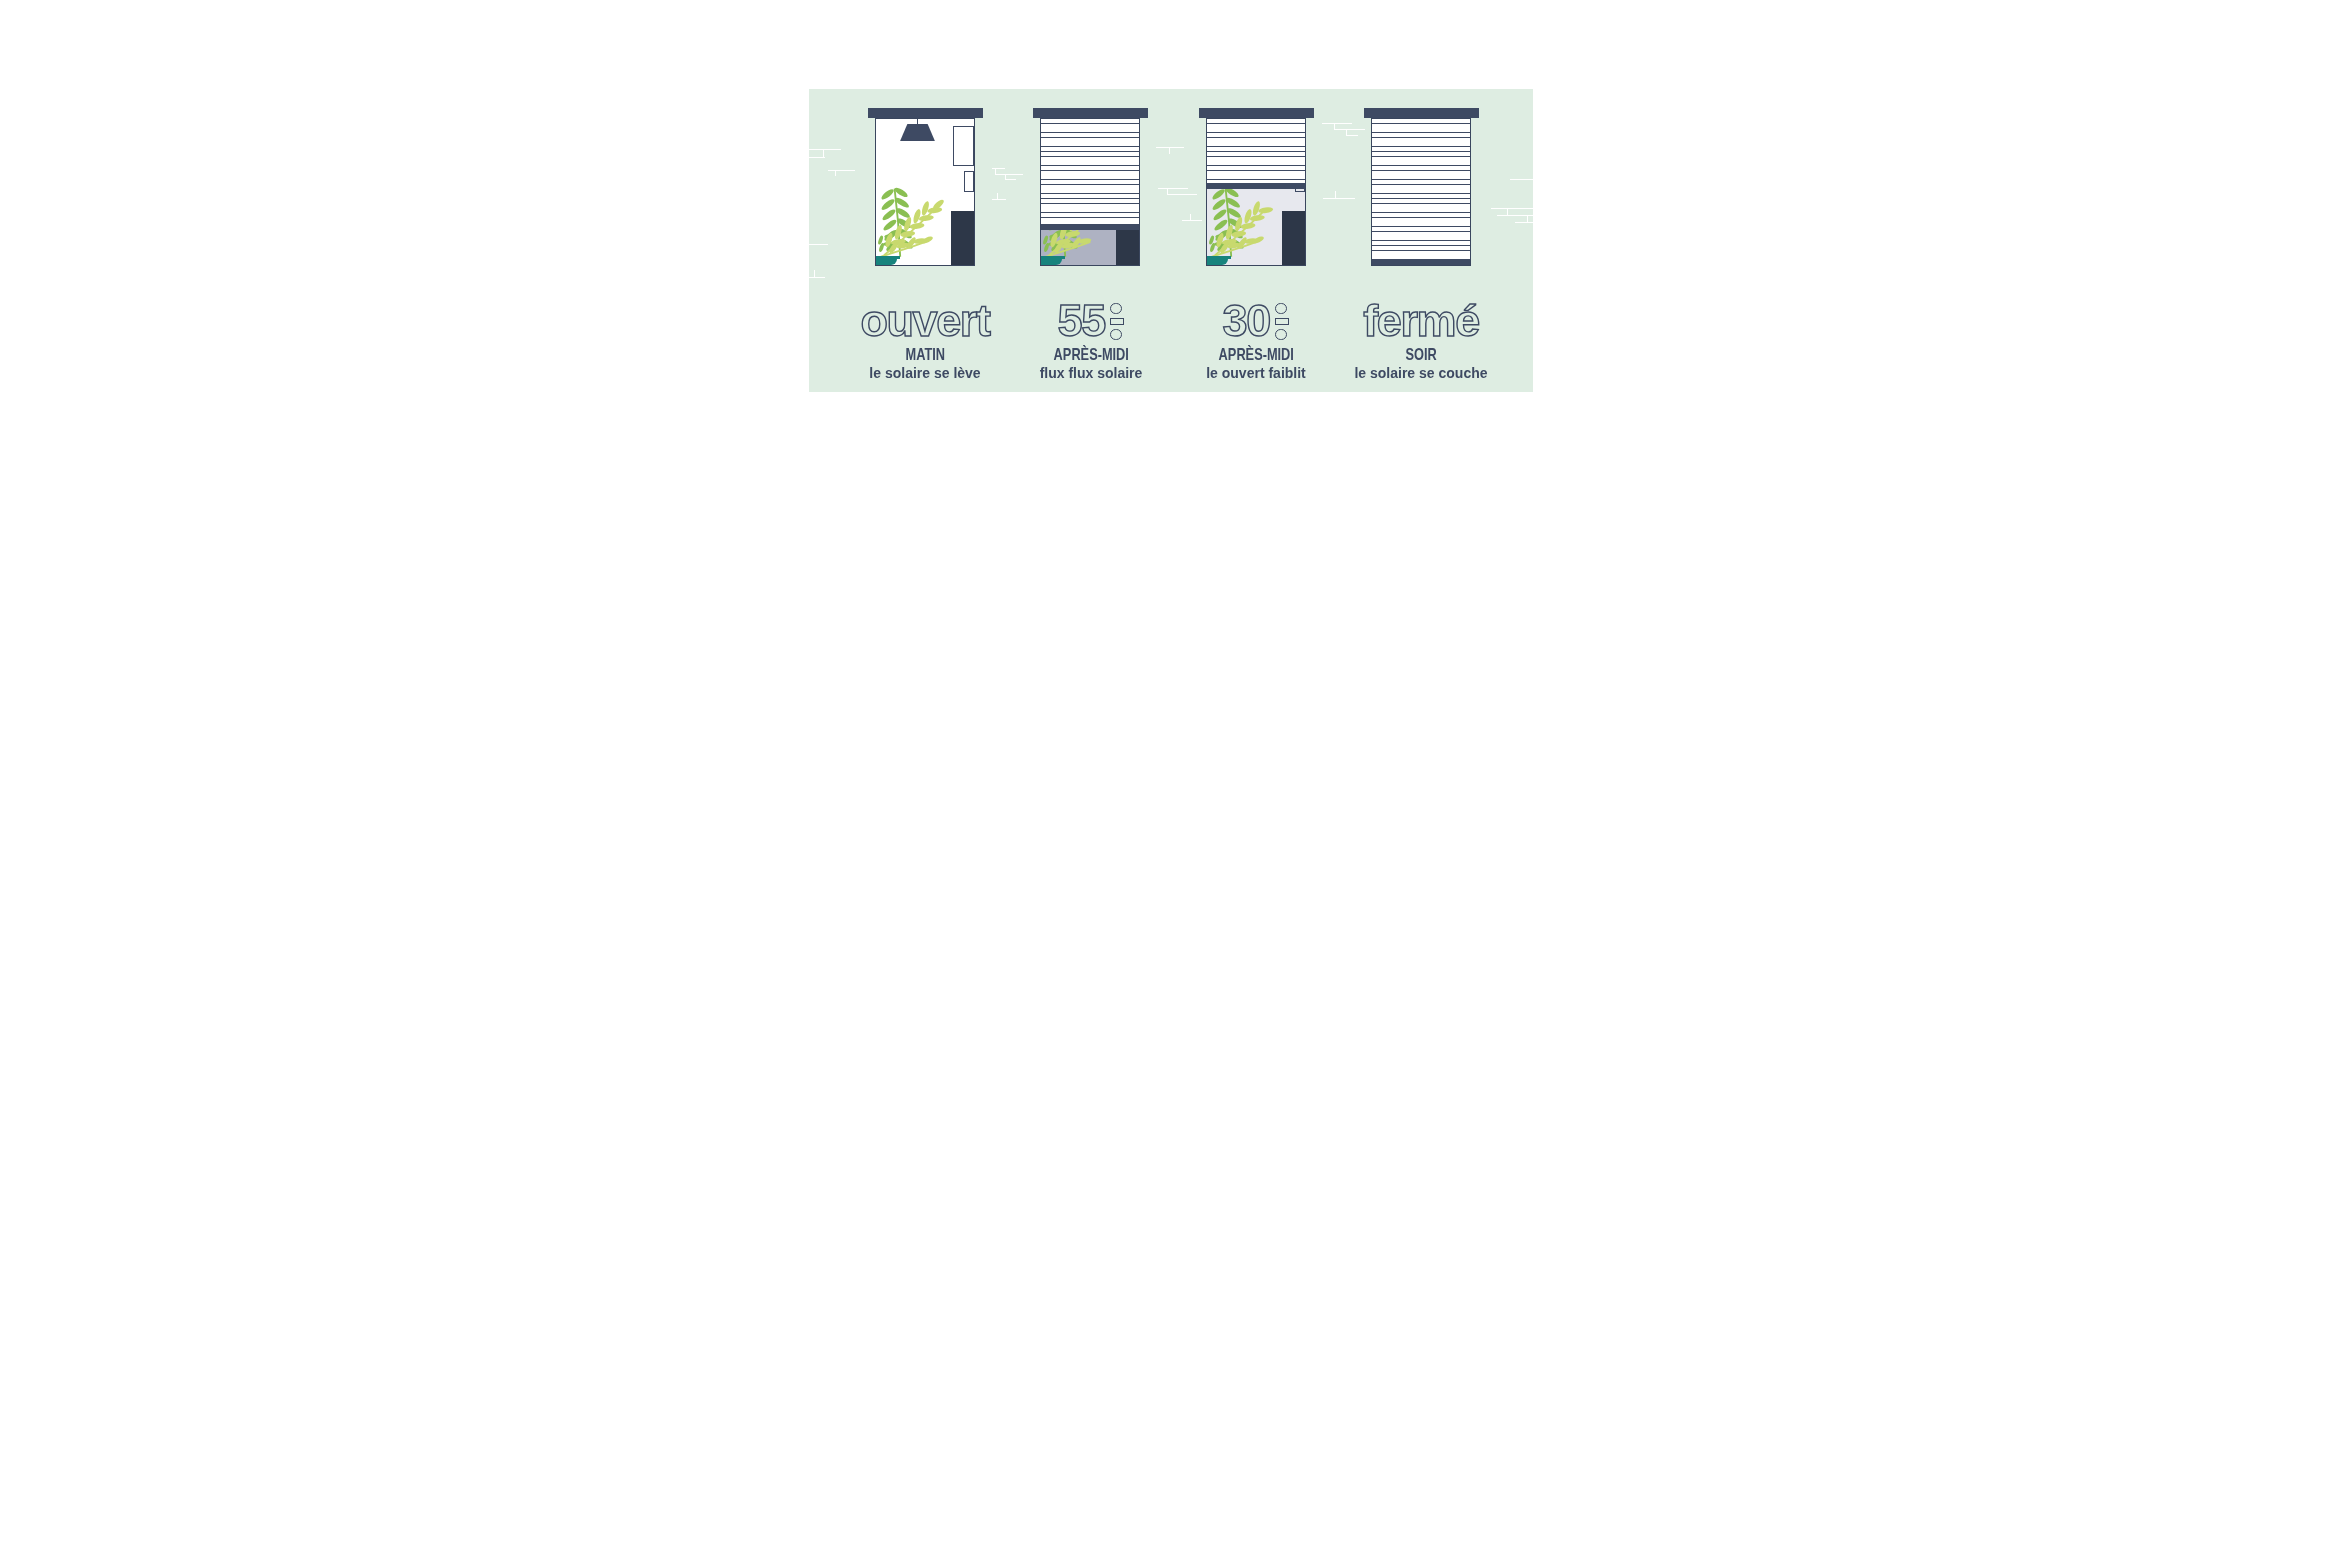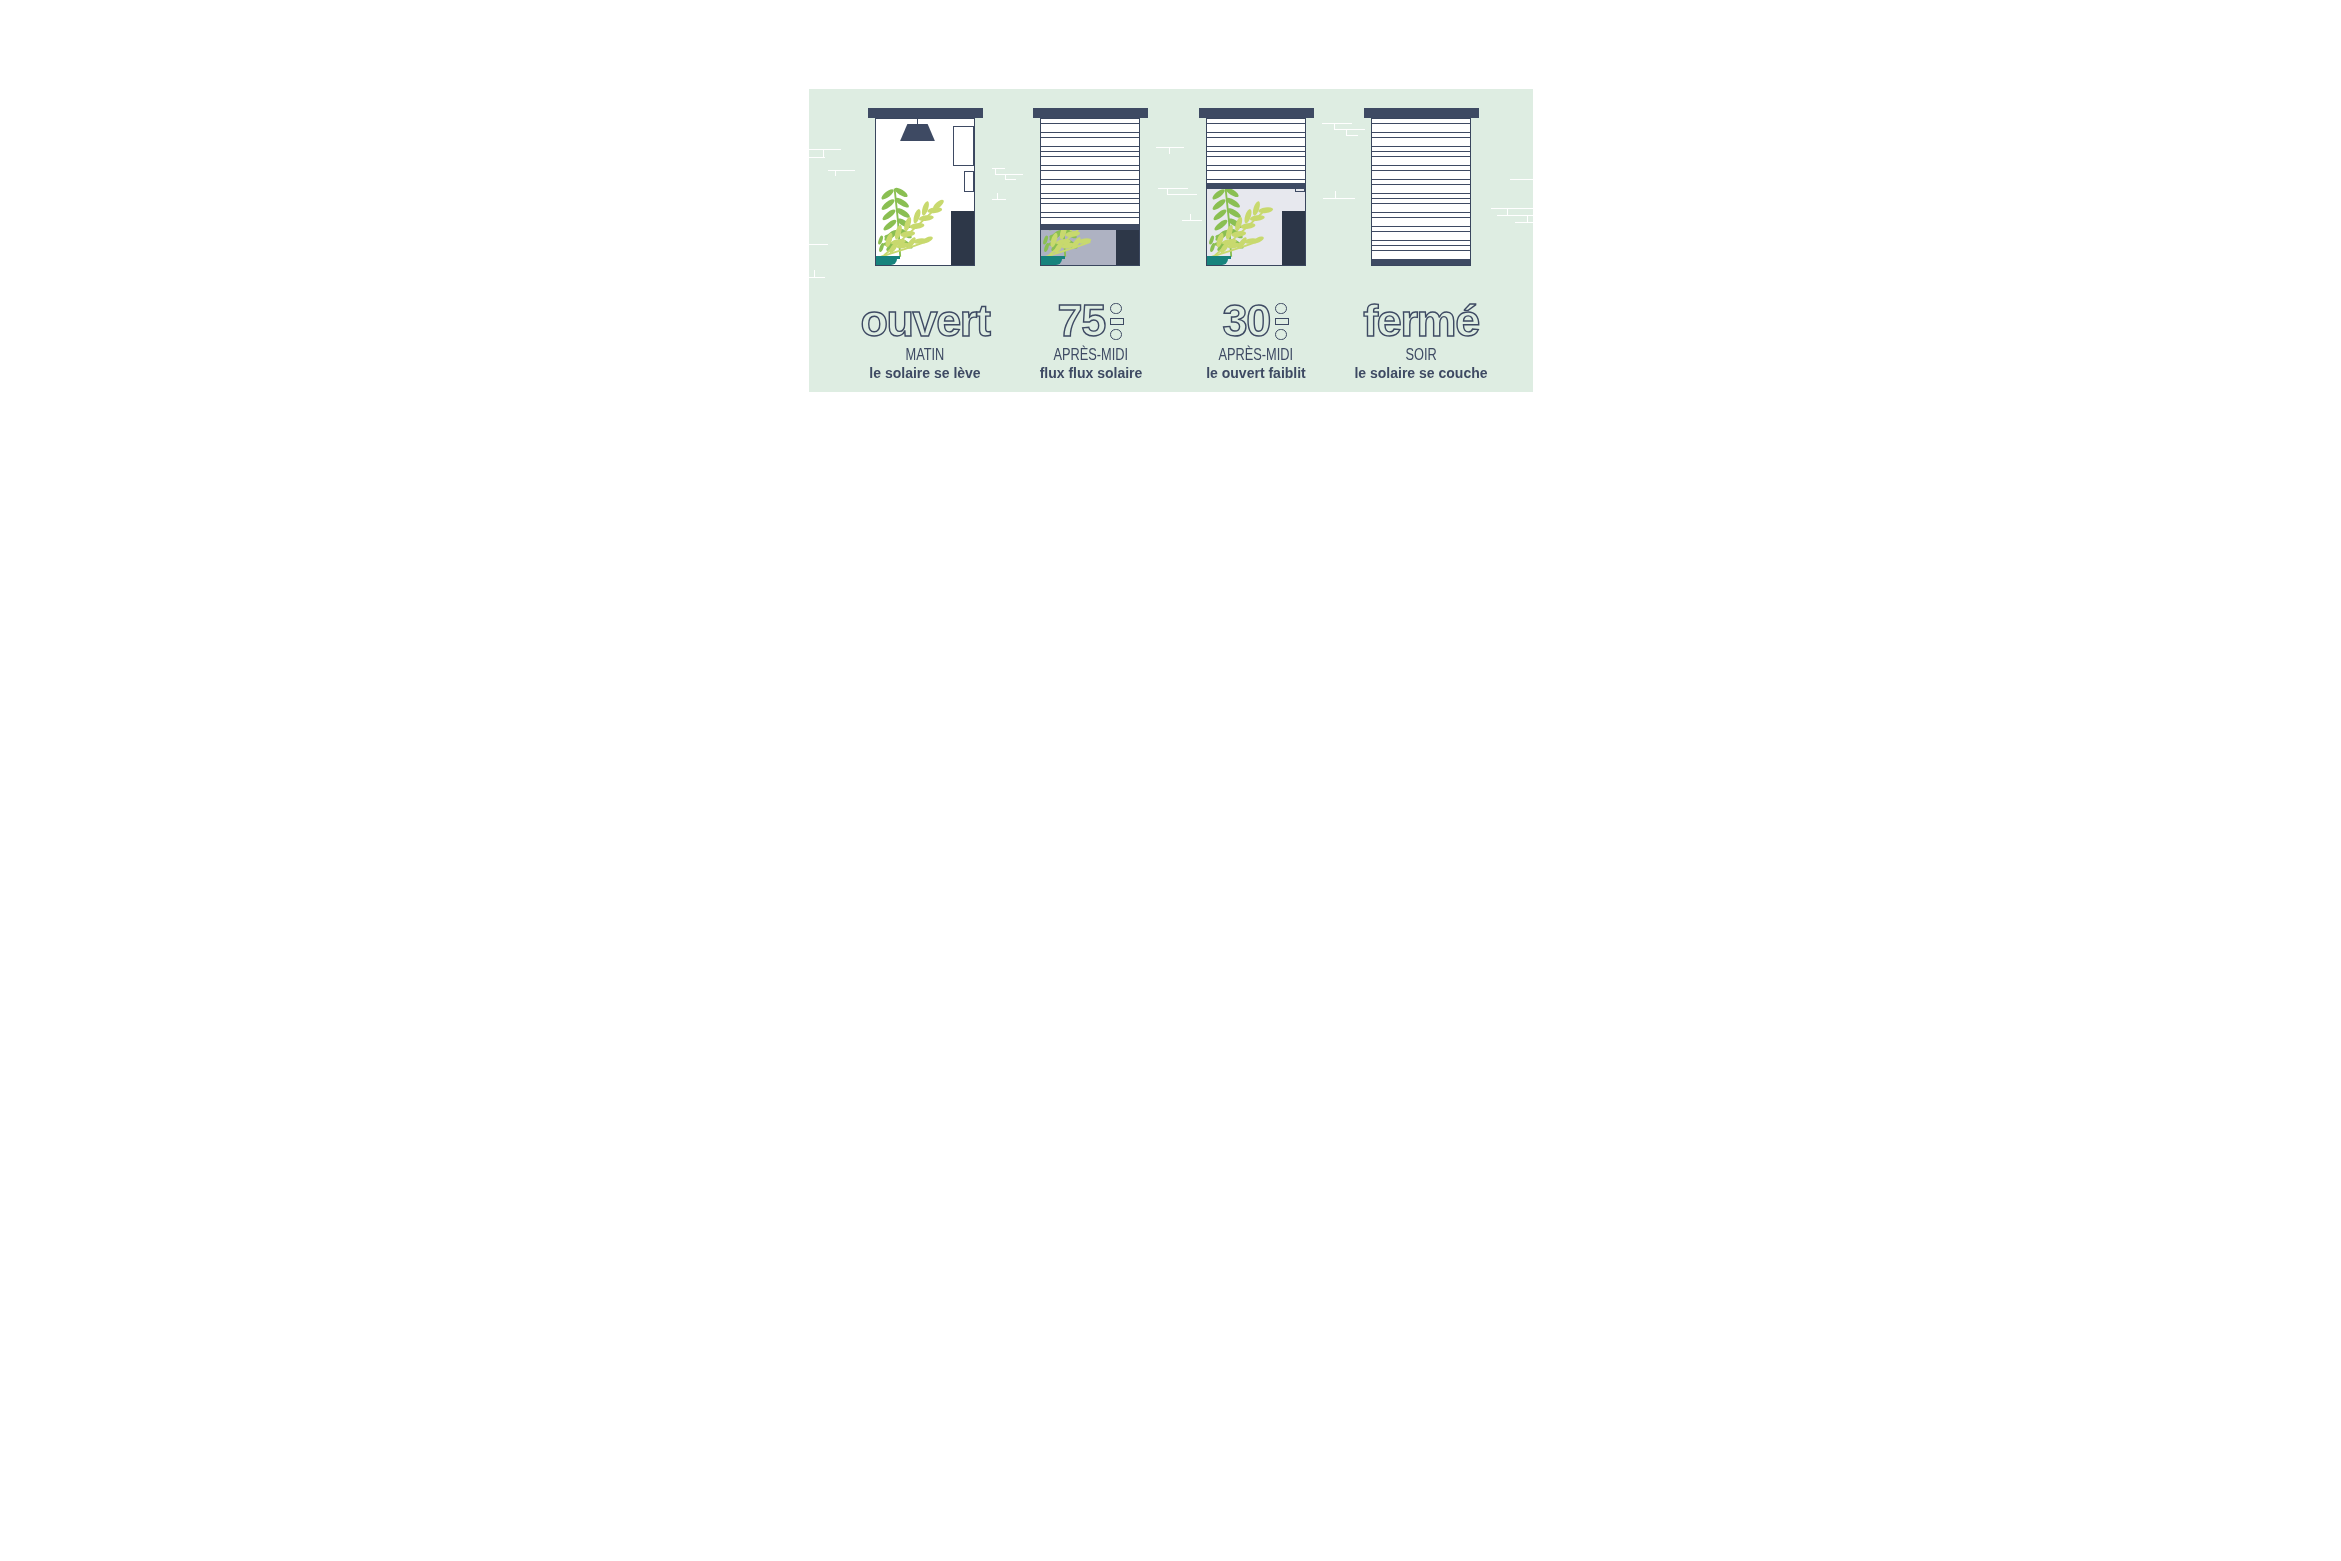--- a/index.html
+++ b/index.html
@@ -48,21 +48,21 @@
 
   
   .labels{position:absolute;top:281px;width:165px;text-align:center;color:#3e4a63;}
   .bigrow{height:49px;display:flex;align-items:center;justify-content:center;}
   .bigword{font-weight:800;font-size:45px;line-height:1;letter-spacing:-1.4px;color:transparent;
            -webkit-text-stroke:1.4px #3e4a63;white-space:nowrap;}
   .pct{display:inline-flex;flex-direction:column;justify-content:space-between;
        width:14px;height:37px;margin-left:5.6px;position:relative;top:0.9px;}
   .pct .o{width:11.2px;height:11.2px;border:1.4px solid #3e4a63;border-radius:50%;box-sizing:border-box;background:transparent;}
   .pct .b{width:14px;height:7.5px;border:1.4px solid #3e4a63;box-sizing:border-box;background:transparent;align-self:flex-end;}
-  .time{margin-top:0.9px;font-weight:400;font-size:16.4px;line-height:1;}
+  .time{margin-top:0.9px;font-weight:700;font-size:16.4px;line-height:1;}
   .time>span{display:inline-block;transform:scaleX(0.78);transform-origin:center;white-space:nowrap;}
   .desc{margin-top:4.2px;font-weight:700;font-size:14px;line-height:1.1;white-space:nowrap;}
 </style>
 </head>
 <body>
 
 <div class="stage">
   <div class="band"></div>
 
   <div>
@@ -289,21 +289,21 @@
   <div class="labels" style="left:34px">
     <div class="bigrow">
         <span class="bigword">ouvert</span>
       </div>
     <div class="time"><span>MATIN</span></div>
     <div class="desc">le solaire se lève</div>
   </div>
 
   <div class="labels" style="left:200px">
     <div class="bigrow">
-      <span class="bigword">75</span>
+      <span class="bigword">55</span>
       <span class="pct">
           <span class="o"></span>
           <span class="b"></span>
           <span class="o"></span>
         </span>
     </div>
     <div class="time"><span>APRÈS-MIDI</span></div>
     <div class="desc">flux flux solaire</div>
   </div>
 

